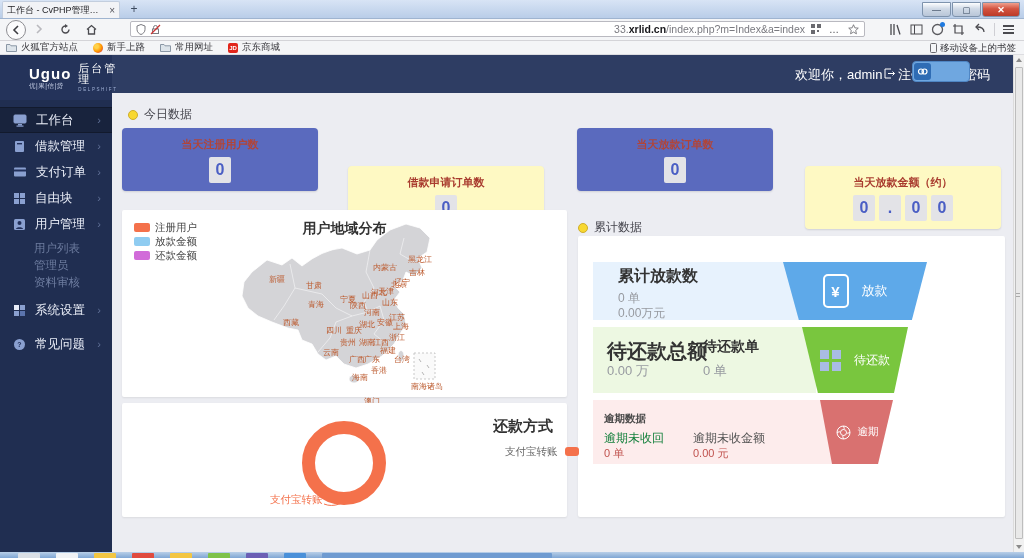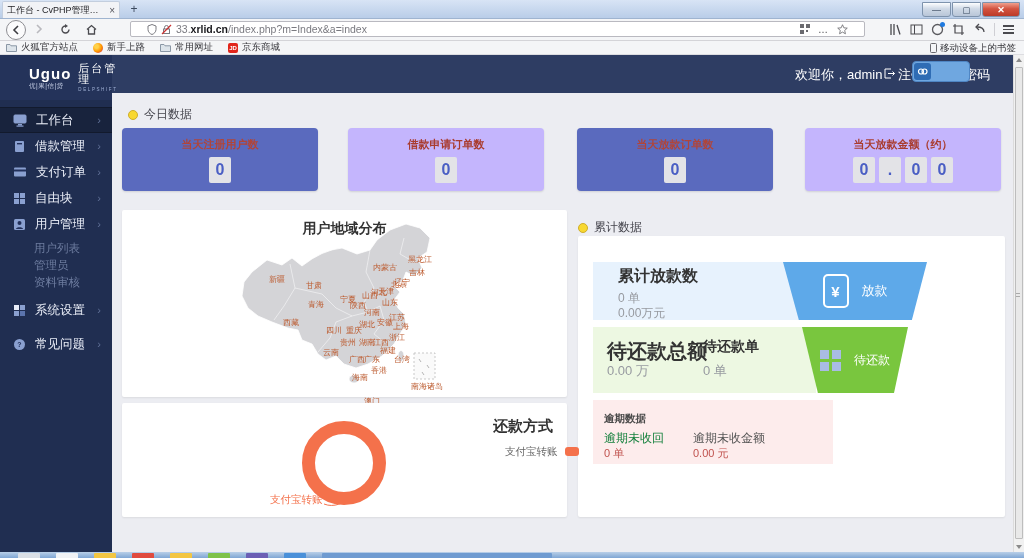--- a/index.html
+++ b/index.html
@@ -17,21 +17,21 @@
   .wincontrols{position:absolute;right:4px;top:2px;display:flex;}
   .wc{width:27px;height:13px;border:1px solid #7e93ad;border-radius:0 0 3px 3px;margin-left:1px;
     background:linear-gradient(#fdfeff,#cfd9e6 45%,#b9c6d8);position:relative;}
   .wc-close{width:36px;background:linear-gradient(#f0a08e,#d35340 45%,#bc3a28);}
   .wc span{position:absolute;left:50%;top:50%;transform:translate(-50%,-50%);color:#38485e;font-size:9px;line-height:1;}
   .wc-close span{color:#fff;font-size:9px;font-weight:bold;}
   .navbar{position:absolute;left:0;top:19px;width:1024px;height:21px;background:#f4f5f7;border-bottom:1px solid #d4d4d8;}
   .navbtn{position:absolute;top:1px;width:18px;height:18px;display:flex;align-items:center;justify-content:center;}
   .circle-btn{border:1px solid #8d8d92;border-radius:50%;background:#fbfbfc;}
   .urlbar{position:absolute;left:130px;top:2px;width:735px;height:16px;background:#fff;border:1px solid #b9b9c0;border-radius:2px;
-    display:flex;align-items:center;padding:0 16px;box-sizing:border-box;}
+    display:flex;align-items:center;padding:0 5px;box-sizing:border-box;text-align:right;}
   .urltext{font-size:10.5px;color:#7a7a80;margin-left:4px;white-space:nowrap;overflow:hidden;flex:1;}
   .urltext b{color:#16161a;font-weight:bold;}
   .url-actions{display:flex;align-items:center;gap:8px;margin-left:6px;}
   .dots{font-size:10px;color:#4a4a4f;letter-spacing:1px;}
   .toolicons{position:absolute;right:10px;top:2px;display:flex;align-items:center;gap:8px;height:17px;}
   .sep{width:1px;height:13px;background:#cfcfd4;}
   .burger{display:flex;flex-direction:column;gap:2px;}
   .burger i{display:block;width:11px;height:1.5px;background:#4a4a4f;}
   .bookmarksbar{position:absolute;left:0;top:41px;width:1024px;height:14px;background:#f4f5f7;border-bottom:1px solid #dddde1;
     display:flex;align-items:center;padding-left:6px;box-sizing:border-box;}
@@ -62,21 +62,21 @@
   .sb-children{padding:3px 0 6px 0;}
   .sb-child{height:17px;line-height:17px;padding-left:34px;font-size:11.5px;color:#6e7da0;cursor:pointer;}
   .gap8{height:8px;}
   
   .content-bg{position:absolute;left:112px;top:93px;width:901px;height:459px;background:#ecedf2;}
   .sec-head{position:absolute;display:flex;align-items:center;font-size:12px;color:#45454d;}
   .dot{width:10px;height:10px;border-radius:50%;background:#f8d831;border:1px solid #cfae2b;margin-right:6px;box-sizing:border-box;}
   .stat-card{position:absolute;top:128px;width:196px;height:63px;border-radius:4px;box-shadow:0 1px 2px rgba(0,0,0,.12);
     display:flex;flex-direction:column;align-items:center;}
   .stat-blue{background:#5a6abe;}
-  .stat-coral{background:#c4b5fd;}
+  .stat-coral{background:#fef9c3;margin-top:38px;}
   .stat-title{font-size:11px;color:#b0453a;margin-top:9px;font-weight:bold;}
   .stat-coral .stat-title{color:#a93c2f;}
   .digits{margin-top:5px;display:flex;align-items:center;}
   .digit{min-width:18px;height:26px;line-height:26px;padding:0 2px;margin:0 2px;background:#e3e3e7;border-radius:2px;
     color:#4a5ec4;font-size:16px;font-weight:bold;text-align:center;display:inline-block;}
   .panel{position:absolute;background:#fff;border-radius:2px;box-shadow:0 1px 2px rgba(0,0,0,.08);}
   
   .map-legend{position:absolute;left:12px;top:11px;}
   .ml-item{display:flex;align-items:center;height:13px;margin-bottom:1px;}
   .ml-marker{width:16px;height:9px;border-radius:2px;margin-right:5px;}
@@ -392,20 +392,34 @@
     <div class="digits">
         <span class="digit">0</span>
         <span class="digit">.</span>
         <span class="digit">0</span>
         <span class="digit">0</span>
       </div>
   </div>
 
   <div class="panel" style="left:122px;top:210px;width:445px;height:187px">
     <div class="map-title">用户地域分布</div>
+    <div class="map-legend">
+      <div class="ml-item">
+        <span class="ml-marker" style="background:#f4714b"></span>
+        <span class="ml-label">注册用户</span>
+      </div>
+      <div class="ml-item">
+        <span class="ml-marker" style="background:#8fccf1"></span>
+        <span class="ml-label">放款金额</span>
+      </div>
+      <div class="ml-item">
+        <span class="ml-marker" style="background:#d16bd9"></span>
+        <span class="ml-label">还款金额</span>
+      </div>
+    </div>
     <svg width="445" height="187" viewBox="0 0 445 187" style="position:absolute;left:0;top:0">
       <g fill="#d4d4d7" stroke="#fff" stroke-width="0.8">
         <path d="M130,62 L145,50 L160,55 L170,48 L180,56 Q200,40 220,38 L235,44 L248,40 L255,30 L268,20 L284,14 L298,18 L308,28 L305,42 L296,48 L300,58 L292,66 L284,62 L281,70 L272,76 L278,82 L272,90 L276,98 L282,104 L284,114 L278,124 L272,134 L260,146 L246,154 L234,158 L222,154 L214,146 L204,150 L196,144 L190,134 L180,130 L176,120 L166,118 L150,112 L136,106 L126,98 L120,86 L122,72 Z"></path>
         <ellipse cx="232" cy="169" rx="5" ry="4"></ellipse>
         <ellipse cx="279" cy="146" rx="3" ry="5.5"></ellipse>
       </g>
       <g stroke="#fff" stroke-width="0.6" fill="none" opacity="0.85">
         <path d="M168,54 L173,78 L162,96 L152,110"></path>
         <path d="M173,78 L200,84 L214,98"></path>
         <path d="M248,40 L244,62 L252,78 L242,92 L246,102"></path>
@@ -474,20 +488,28 @@
     </div>
     <div class="trap trap-green" style="left:224px;top:91px;width:106px;height:66px">
       <span class="grid4">
           <i></i>
           <i></i>
           <i></i>
           <i></i>
         </span>
       <span class="trap-label">待还款</span>
     </div>
+    <div class="trap trap-red" style="left:242px;top:164px;width:73px;height:64px;gap:6px">
+      <svg width="17" height="17" viewBox="0 0 17 17" stroke="#fff" stroke-width="1" fill="none">
+          <circle cx="8.5" cy="8.5" r="6.5"></circle>
+          <circle cx="8.5" cy="8.5" r="3"></circle>
+          <path d="M8.5 2 Q10 5 8.5 5.5 M15 8.5 Q12 10 11.5 8.5 M8.5 15 Q7 12 8.5 11.5 M2 8.5 Q5 7 5.5 8.5"></path>
+        </svg>
+      <span class="trap-label" style="font-size:10.5px">逾期</span>
+    </div>
 
     <span class="f-title" style="left:40px;top:30px;font-size:16px">累计放款数</span>
     <span class="f-val" style="left:40px;top:54px;font-size:12px">0 单</span>
     <span class="f-val" style="left:40px;top:69px;font-size:12px">0.00万元</span>
 
     <span class="f-title" style="left:29px;top:102px;font-size:20px">待还款总额</span>
     <span class="f-val" style="left:29px;top:126px;font-size:13px">0.00 万</span>
     <span class="f-title" style="left:125px;top:102px;font-size:14px">待还款单</span>
     <span class="f-val" style="left:125px;top:126px;font-size:13px">0 单</span>
 

